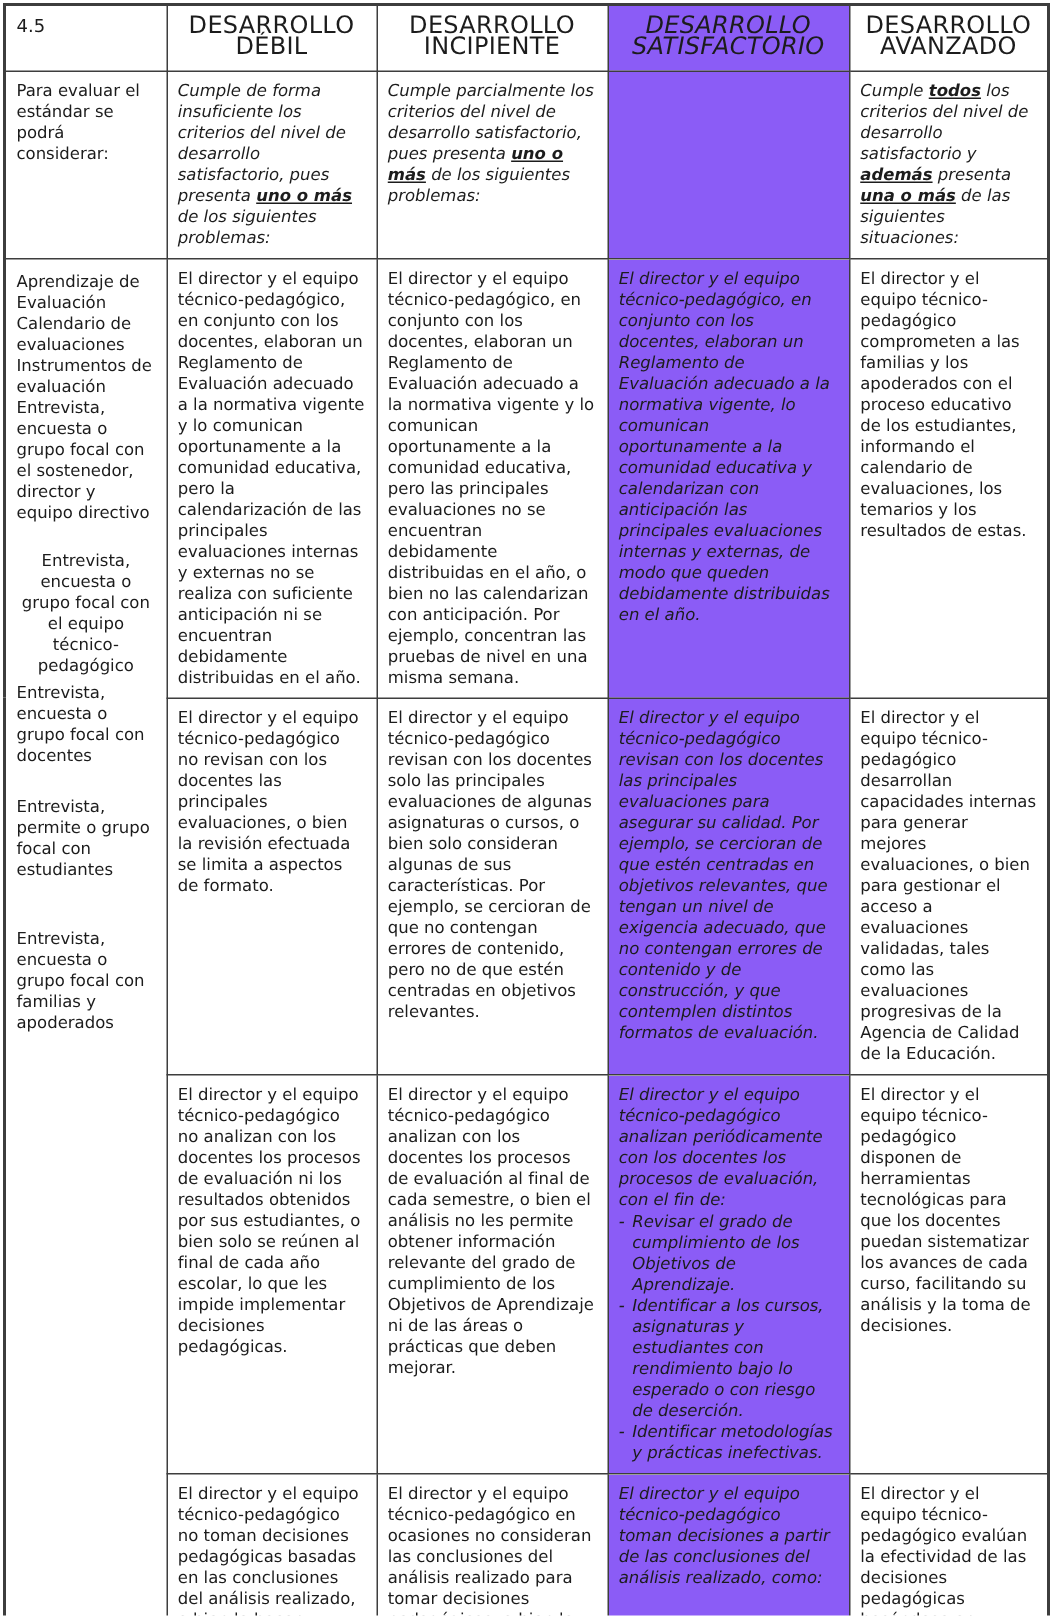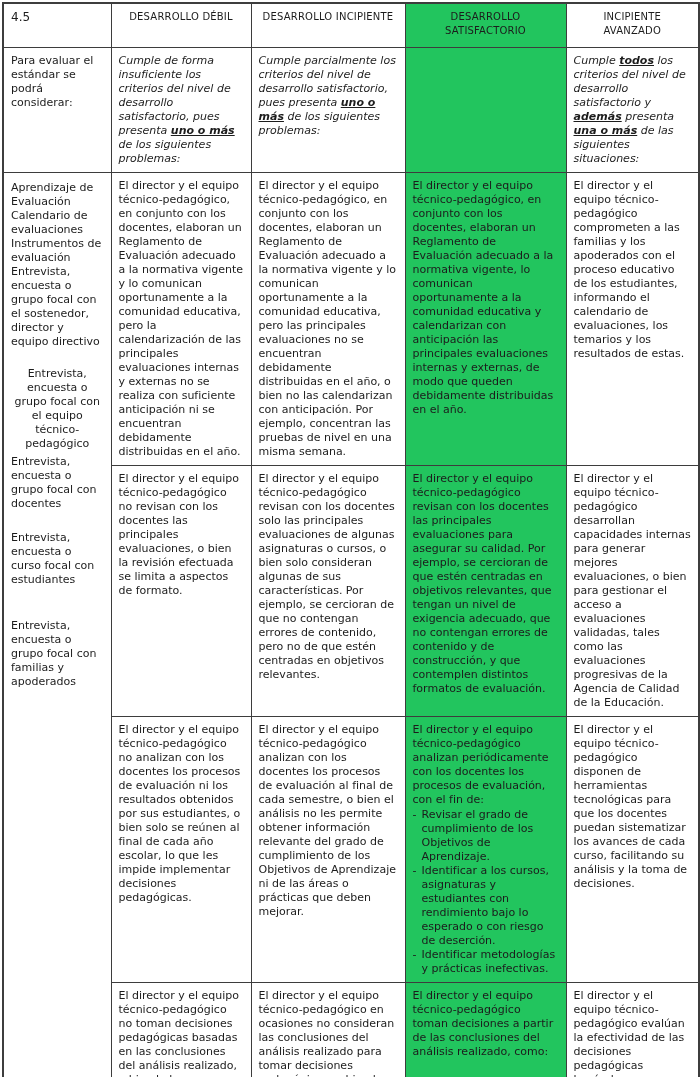--- a/index.html
+++ b/index.html
@@ -20,25 +20,25 @@
   table.rubric td{
     border:1px solid #3d3d3d;
     vertical-align:top;
     padding:6px 7px;
     overflow:hidden;
     word-wrap:break-word;
   }
   td.hdr{
     text-align:center;
     padding-top:9px;
-    font-size:10px;
+    font-size:16px;
     letter-spacing:.2px;
   }
   td.idcell{font-size:12px;padding-top:8px;}
-  .gray{background:#22c55e;}
+  .gray{background:#8b5cf6;font-style:italic;}
   .it{font-style:italic;}
   .it b{font-style:italic;text-decoration:underline;}
   .crit-item{margin:0 0 0 0;}
   .crit-item.m1{margin-top:2px;}
   .crit-item.g26{}
   .crit-item.g18{margin-top:18px;text-align:center;}
   .crit-item.g22{margin-top:4px;}
   .crit-item.g20{margin-top:20px;}
   .crit-item.g16{margin-top:32px;}
   .bullets{margin-top:1px;}
@@ -62,40 +62,40 @@
       <col style="width:161px">
       <col style="width:133px">
     </colgroup>
 
     <tbody>
         <tr style="height:44px">
       <td class="idcell">4.5</td>
       <td class="hdr">DESARROLLO DÉBIL</td>
       <td class="hdr">DESARROLLO INCIPIENTE</td>
       <td class="hdr gray">DESARROLLO SATISFACTORIO</td>
-      <td class="hdr">INCIPIENTE AVANZADO</td>
+      <td class="hdr">DESARROLLO AVANZADO</td>
     </tr>
 
     <tr style="height:104px">
       <td>Para evaluar el estándar se podrá considerar:</td>
       <td class="it"><span>Cumple de forma insuficiente los criterios del nivel de desarrollo satisfactorio, pues presenta </span><b>uno o más</b><span> de los siguientes problemas:</span></td>
       <td class="it"><span>Cumple parcialmente los criterios del nivel de desarrollo satisfactorio, pues presenta </span><b>uno o más</b><span> de los siguientes problemas:</span></td>
       <td class="gray"></td>
       <td class="it"><span>Cumple </span><b>todos</b><span> los criterios del nivel de desarrollo satisfactorio y </span><b>además</b><span> presenta </span><b>una o más</b><span> de las siguientes situaciones:</span></td>
     </tr>
 
     <tr style="height:267px">
       <td rowspan="4">
         <div class="crit-item m1">Aprendizaje de Evaluación</div>
         <div class="crit-item g26">Calendario de evaluaciones</div>
         <div class="crit-item g26">Instrumentos de evaluación</div>
         <div class="crit-item g26">Entrevista, encuesta o grupo focal con el sostenedor, director y equipo directivo</div>
         <div class="crit-item g18">Entrevista, encuesta o grupo focal con el equipo técnico-pedagógico</div>
         <div class="crit-item g22">Entrevista, encuesta o grupo focal con docentes</div>
-        <div class="crit-item g20">Entrevista, encuesta o curso focal con estudiantes</div>
+        <div class="crit-item g20">Entrevista, permite o grupo focal con estudiantes</div>
         <div class="crit-item g16">Entrevista, encuesta o grupo focal con familias y apoderados</div>
       </td>
       <td>El director y el equipo técnico-pedagógico, en conjunto con los docentes, elaboran un Reglamento de Evaluación adecuado a la normativa vigente y lo comunican oportunamente a la comunidad educativa, pero la calendarización de las principales evaluaciones internas y externas no se realiza con suficiente anticipación ni se encuentran debidamente distribuidas en el año.</td>
       <td>El director y el equipo técnico-pedagógico, en conjunto con los docentes, elaboran un Reglamento de Evaluación adecuado a la normativa vigente y lo comunican oportunamente a la comunidad educativa, pero las principales evaluaciones no se encuentran debidamente distribuidas en el año, o bien no las calendarizan con anticipación. Por ejemplo, concentran las pruebas de nivel en una misma semana.</td>
       <td class="gray">El director y el equipo técnico-pedagógico, en conjunto con los docentes, elaboran un Reglamento de Evaluación adecuado a la normativa vigente, lo comunican oportunamente a la comunidad educativa y calendarizan con anticipación las principales evaluaciones internas y externas, de modo que queden debidamente distribuidas en el año.</td>
       <td>El director y el equipo técnico-pedagógico comprometen a las familias y los apoderados con el proceso educativo de los estudiantes, informando el calendario de evaluaciones, los temarios y los resultados de estas.</td>
     </tr>
 
     <tr style="height:223px">
       <td>El director y el equipo técnico-pedagógico no revisan con los docentes las principales evaluaciones, o bien la revisión efectuada se limita a aspectos de formato.</td>

